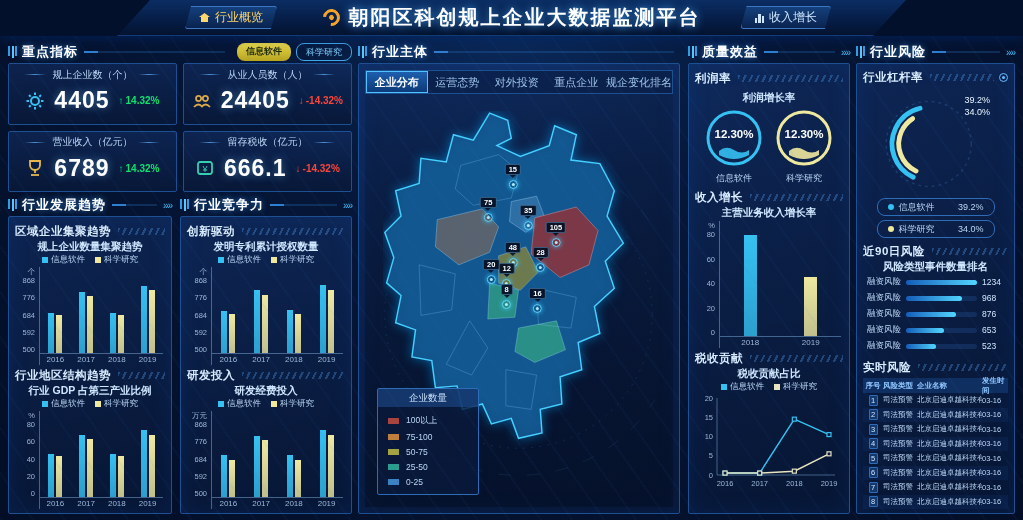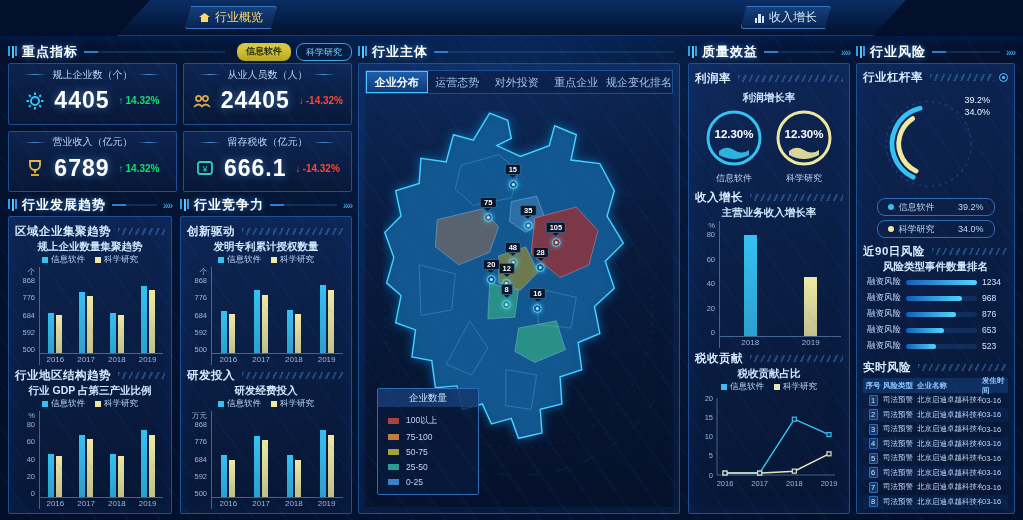--- a/index.html
+++ b/index.html
@@ -153,20 +153,24 @@
 </head>
 <body>
 
 <div class="app">
 
   <div class="hdr">
     <div class="hdr-btn left">
       <span class="home-ic"></span>
       <span>行业概览</span>
     </div>
+    <div class="hdr-title">
+      <span class="logo"></span>
+      <span class="txt">朝阳区科创规上企业大数据监测平台</span>
+    </div>
     <div class="hdr-btn right">
       <span class="chart-ic">
           <i></i>
           <i></i>
           <i></i>
         </span>
       <span>收入增长</span>
     </div>
   </div>
 

